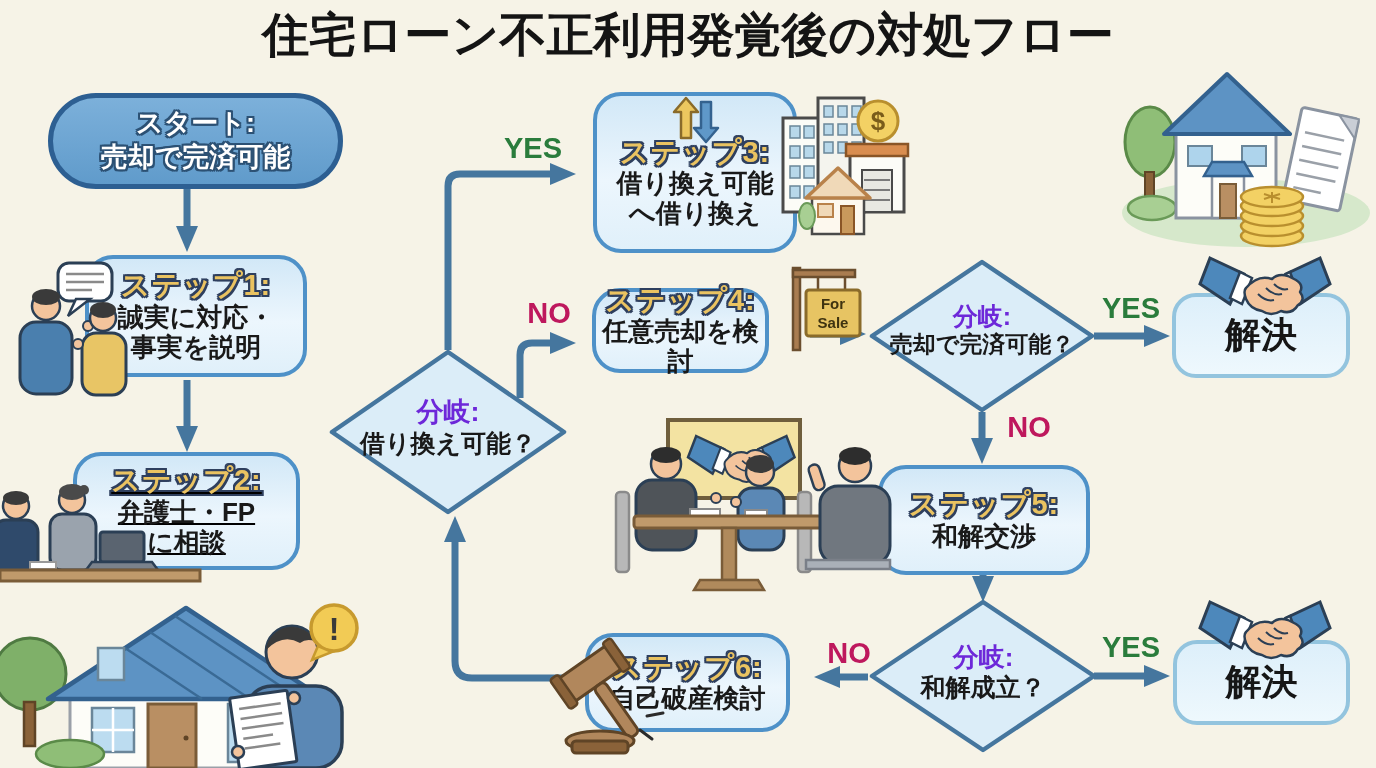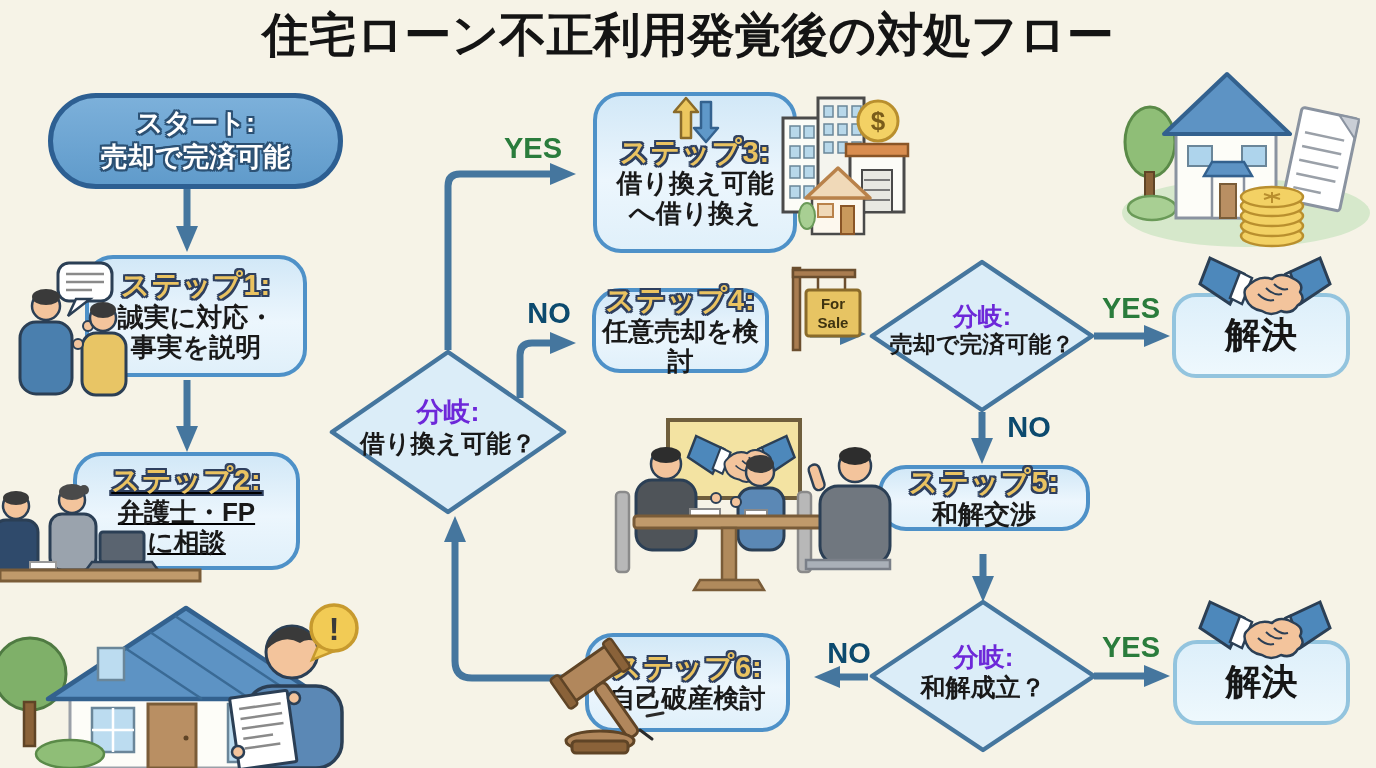--- a/index.html
+++ b/index.html
@@ -23,21 +23,21 @@
                   -2px 0 0 #2e3f5e,2px 0 0 #2e3f5e,0 -2px 0 #2e3f5e,0 2px 0 #2e3f5e;}
   .start-line{font-size:27px;font-weight:900;color:#ffffff;line-height:1.25;
       text-shadow:-2px -2px 0 #2c5174,2px -2px 0 #2c5174,-2px 2px 0 #2c5174,2px 2px 0 #2c5174,
                   -2px 0 0 #2c5174,2px 0 0 #2c5174,0 -2px 0 #2c5174,0 2px 0 #2c5174;}
   .node-line{font-size:26px;font-weight:800;color:#191919;line-height:1.15;}
   .decision-text{position:absolute;z-index:4;text-align:center;}
   .decision-label{font-size:27px;font-weight:900;color:#6d28d9;line-height:1.1;}
   .decision-q{font-size:25px;font-weight:900;color:#191919;line-height:1.2;}
   .edge-label{position:absolute;z-index:4;width:90px;text-align:center;
               font-size:29px;font-weight:900;}
-  .edge-yes{color:#2a7c3c;} .edge-no{color:#0c4a6e;}
+  .edge-yes{color:#2a7c3c;} .edge-no{color:#be185d;}
 </style>
 </head>
 <body>
 
 <div class="canvas">
 
   <svg class="layer base" width="1376" height="768" viewBox="0 0 1376 768">
     <defs>
       <marker id="ah" markerUnits="userSpaceOnUse" markerWidth="30" markerHeight="28" refX="4" refY="13" orient="auto">
         <path d="M2,2 L28,13 L2,24 Z" fill="#45769e"></path>
@@ -86,21 +86,21 @@
     <span class="step-title">ステップ3:</span>
     <span class="node-line">借り換え可能</span>
     <span class="node-line">へ借り換え</span>
   </div>
 
   <div class="node" style="left:592px;top:288px;width:177px;height:85px;">
     <span class="step-title">ステップ4:</span>
     <span class="node-line">任意売却を検討</span>
   </div>
 
-  <div class="node" style="left:878px;top:465px;width:212px;height:66px;">
+  <div class="node" style="left:878px;top:465px;width:212px;height:110px;">
     <span class="step-title">ステップ5:</span>
     <span class="node-line">和解交渉</span>
   </div>
 
   <div class="node" style="left:585px;top:633px;width:205px;height:99px;">
     <span class="step-title">ステップ6:</span>
     <span class="node-line">自己破産検討</span>
   </div>
 
   <div class="node node-resolve" style="left:1172px;top:293px;width:178px;height:85px;">

